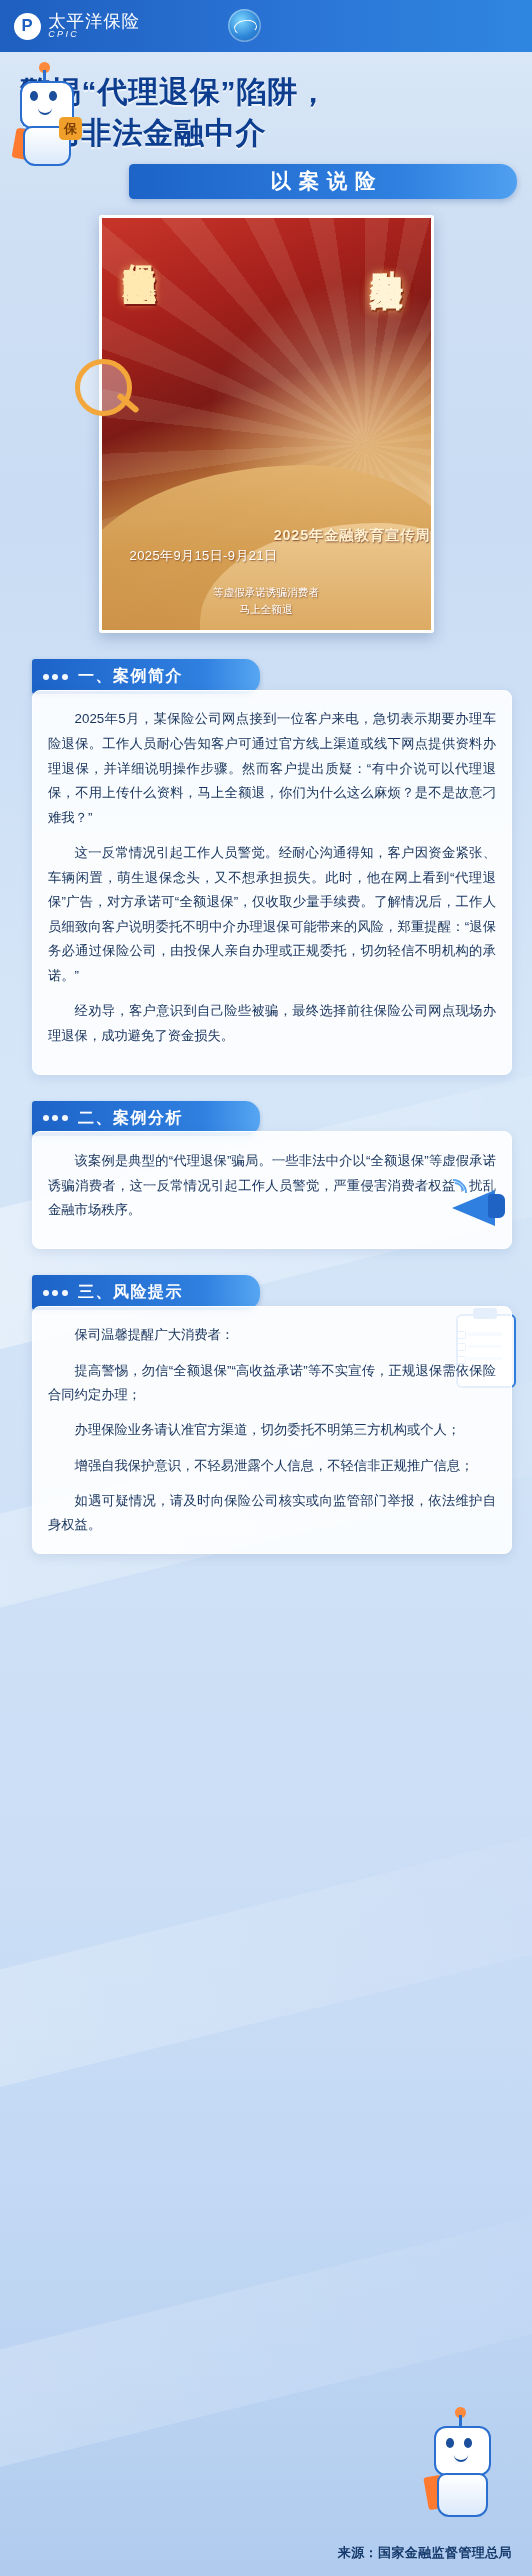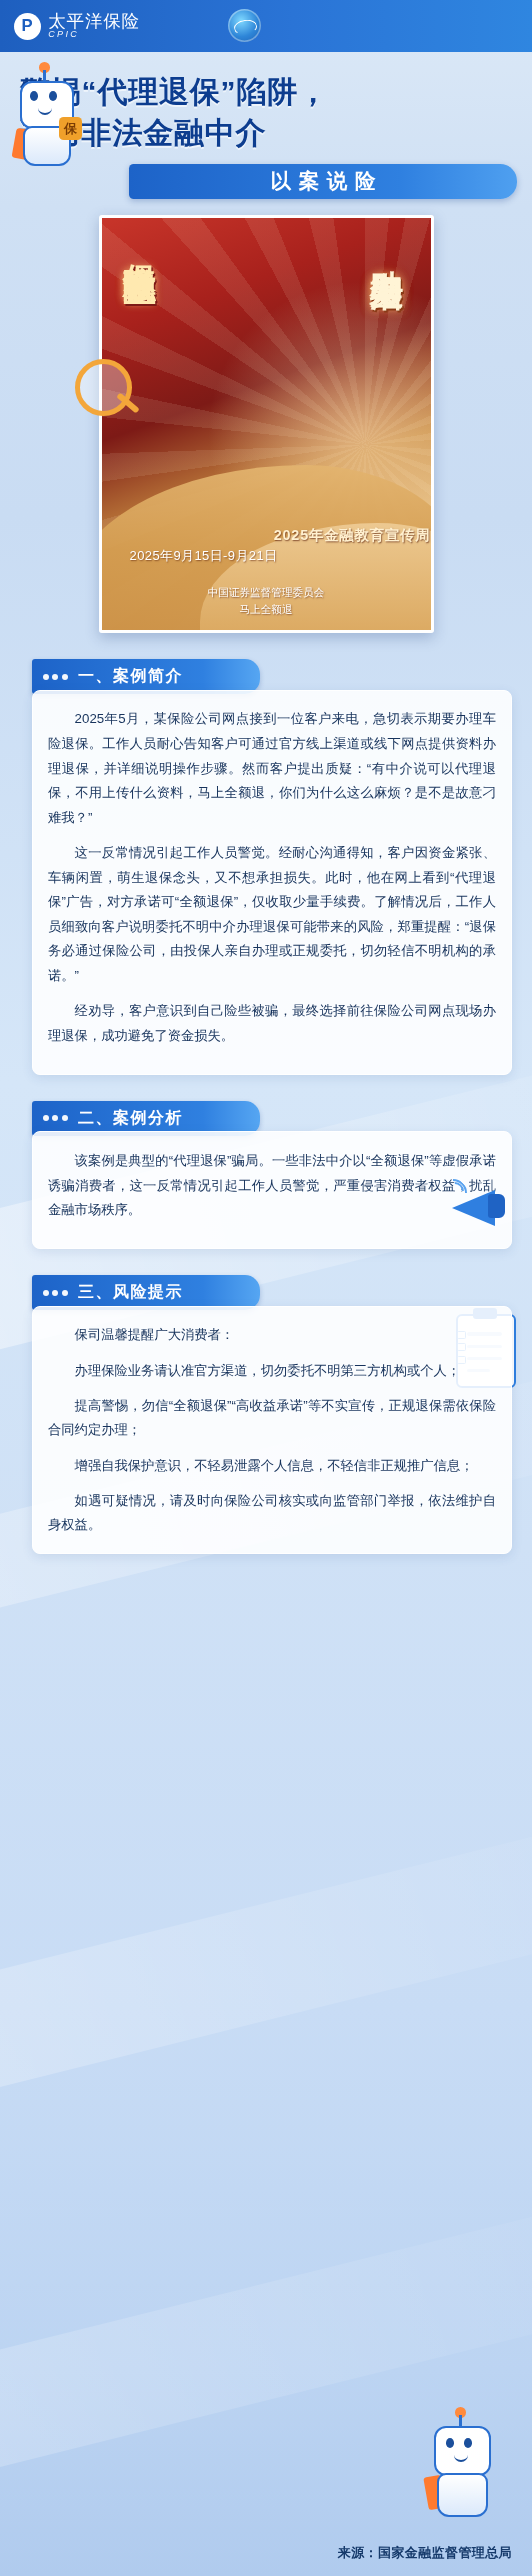--- a/index.html
+++ b/index.html
@@ -562,21 +562,21 @@
   <div class="poster-wrap">
     <div class="poster">
       <div class="rays"></div>
       <div class="dunes"></div>
       <div class="dunes2"></div>
       <div class="vtext left">保障金融权益</div>
       <div class="vtext right">助力美好生活</div>
       <div class="week">2025年金融教育宣传周</div>
       <div class="dates">2025年9月15日-9月21日</div>
       <div class="orgs">
-        <div>中国证券监督管理委员会</div>
+        <div>等虚假承诺诱骗消费者</div>
         <div>马上全额退</div>
       </div>
     </div>
     <div class="magnifier"></div>
   </div>
 
   <div class="section">
     <div class="sec-head">
       <div class="dots">
           <i></i>
@@ -626,22 +626,22 @@
     <div class="sec-head">
       <div class="dots">
           <i></i>
           <i></i>
           <i></i>
         </div>
       <div class="label">三、风险提示</div>
     </div>
     <div class="card">
       <p>保司温馨提醒广大消费者：</p>
+      <p>提高警惕，勿信“全额退保”“高收益承诺”等不实宣传，正规退保需依保险合同约定办理；</p>
       <p>办理保险业务请认准官方渠道，切勿委托不明第三方机构或个人；</p>
-      <p>提高警惕，勿信“全额退保”“高收益承诺”等不实宣传，正规退保需依保险合同约定办理；</p>
       <p>增强自我保护意识，不轻易泄露个人信息，不轻信非正规推广信息；</p>
       <p>如遇可疑情况，请及时向保险公司核实或向监管部门举报，依法维护自身权益。</p>
     </div>
   </div>
 
   <div class="bottom-mascot">
     <div class="antenna-ball"></div>
     <div class="antenna"></div>
     <div class="scarf"></div>
     <div class="head"></div>

